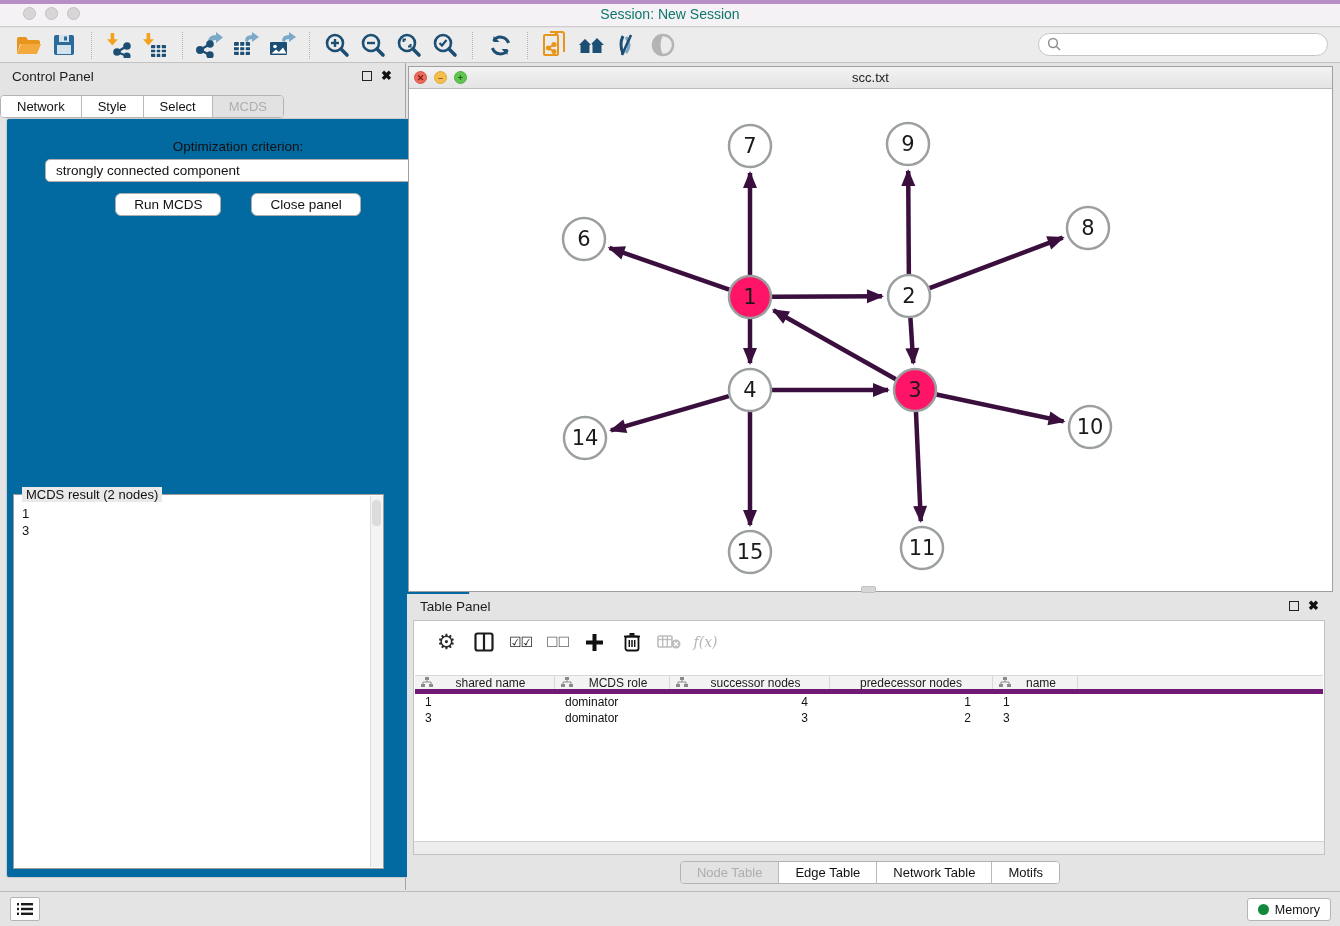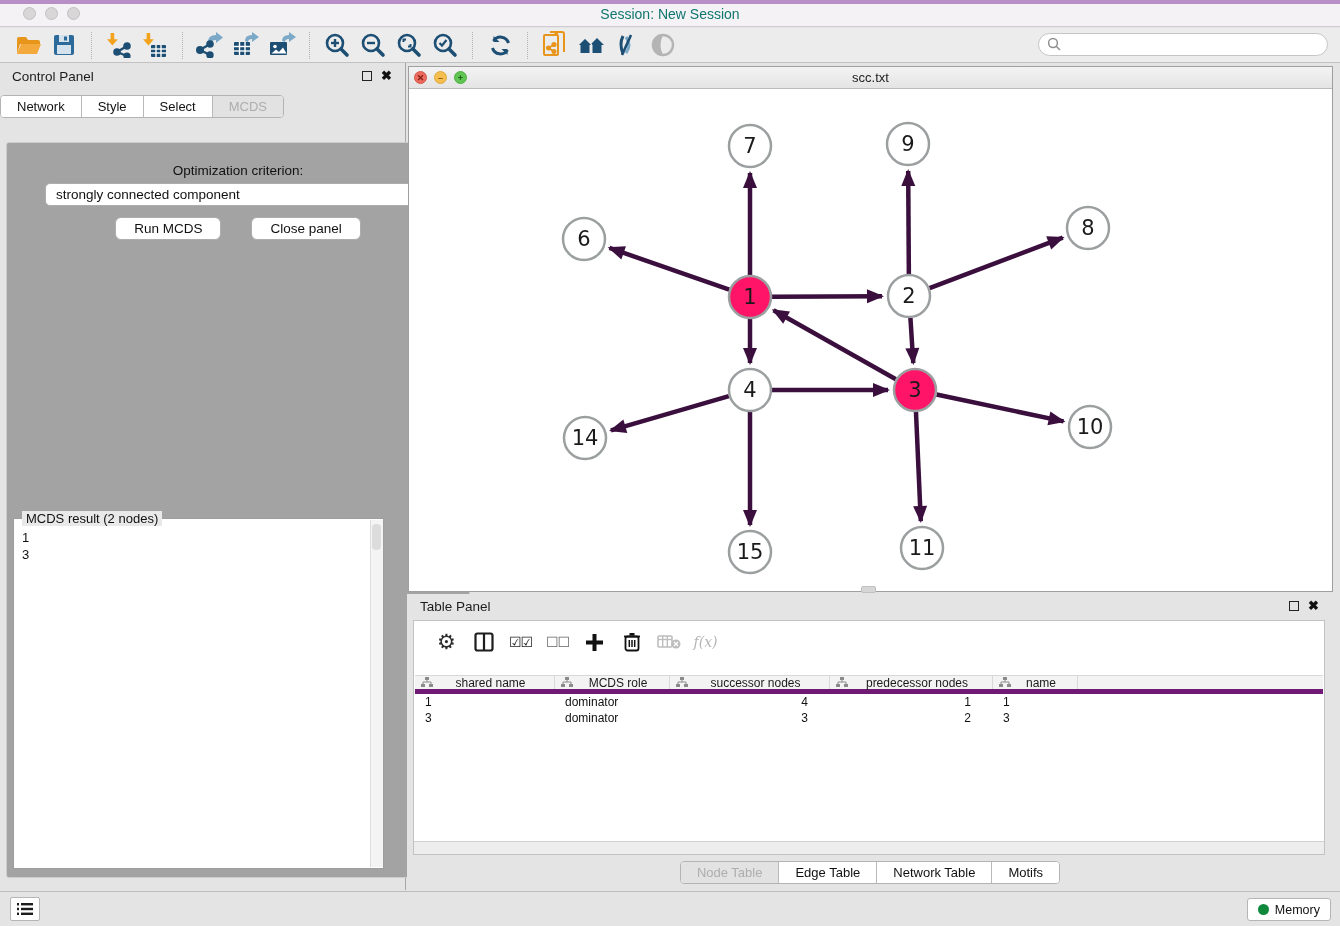--- a/index.html
+++ b/index.html
@@ -32,21 +32,21 @@
   .panel-btns { position:absolute; top:8px; right:12px; display:flex; gap:9px; align-items:center; }
   .float-ico { width:10px; height:10px; border:1.6px solid #222; display:inline-block; }
   .close-ico { font-size:13px; font-weight:bold; color:#111; line-height:10px; }
 
   .cp-tabs { position:absolute; top:32px; left:0; right:0; display:flex; justify-content:flex-start; }
   .tabgroup { display:flex; border:1px solid #b3b3b3; border-radius:4px; overflow:hidden; background:#fff; }
   .tabgroup .tab { font-size:13px; padding:3px 16px; background:#fff; color:#111; border-right:1px solid #b9b9b9; white-space:nowrap; }
   .tabgroup .tab:last-child { border-right:none; }
   .tabgroup .tab.active { background:#e2e2e2; color:#aeaeae; }
 
-  .cp-inner { position:absolute; top:55px; left:6px; width:464px; bottom:13px; background:#a3a3a3; border:1px solid #cccccc; border-radius:3px;margin-top:24px; }
+  .cp-inner { position:absolute; top:55px; left:6px; width:464px; bottom:13px; background:#0369a1; border:1px solid #cccccc; border-radius:3px; }
   .opt-label { position:absolute; top:20px; left:0; right:0; text-align:center; font-size:13.5px; color:#111; }
   .dropdown { position:absolute; top:40px; left:38px; right:40px; height:23px; background:#fff; border:1px solid #adadad; border-radius:5px; display:flex; align-items:center; padding:0 10px; font-size:13.5px; color:#111; }
   .dropdown .chevrons { margin-left:auto; display:flex; flex-direction:column; gap:1px; }
   .cp-buttons { position:absolute; top:74px; left:0; right:0; display:flex; justify-content:center; gap:30px; }
   .mac-btn { background:#fff; border:1px solid #adadad; border-radius:6px; font-size:13.5px; color:#111; padding:3px 18px; height:23px; font-family:"Liberation Sans",sans-serif; }
 
   .result-fieldset { position:absolute; left:6px; width:371px; top:375px; bottom:8px; border:1px solid #9d9d9d; background:#fff; }
   .result-legend { position:absolute; top:-8px; left:8px; background:#e9e9e9; padding:0 4px; font-size:13px; color:#111; }
   .result-text { position:absolute; top:6px; left:0; right:14px; bottom:0; padding:4px 8px; font-size:13px; color:#111; white-space:pre; line-height:17px; overflow:hidden; }
   .result-scroll { position:absolute; top:1px; right:0; bottom:1px; width:13px; background:#f4f4f4; border-left:1px solid #ddd; }
@@ -449,21 +449,21 @@
                   <rect x="4" y="0" width="4" height="3"></rect>
                   <rect x="0" y="7" width="4" height="3"></rect>
                   <rect x="8" y="7" width="4" height="3"></rect>
                 </g>
                 <g stroke="#8a8a8a" stroke-width="1">
                   <path d="M6 3 v2 M2 7 v-2 h8 v2" fill="none"></path>
                 </g>
               </svg>
               <span class="lbl">successor nodes</span>
             </div>
-            <div class="gh-cell" style="width: 163px;">
+            <div class="gh-cell" style="width: 163px; flex-direction: column;">
               <svg width="12" height="11" viewBox="0 0 12 11">
                 <g fill="#8a8a8a">
                   <rect x="4" y="0" width="4" height="3"></rect>
                   <rect x="0" y="7" width="4" height="3"></rect>
                   <rect x="8" y="7" width="4" height="3"></rect>
                 </g>
                 <g stroke="#8a8a8a" stroke-width="1">
                   <path d="M6 3 v2 M2 7 v-2 h8 v2" fill="none"></path>
                 </g>
               </svg>

